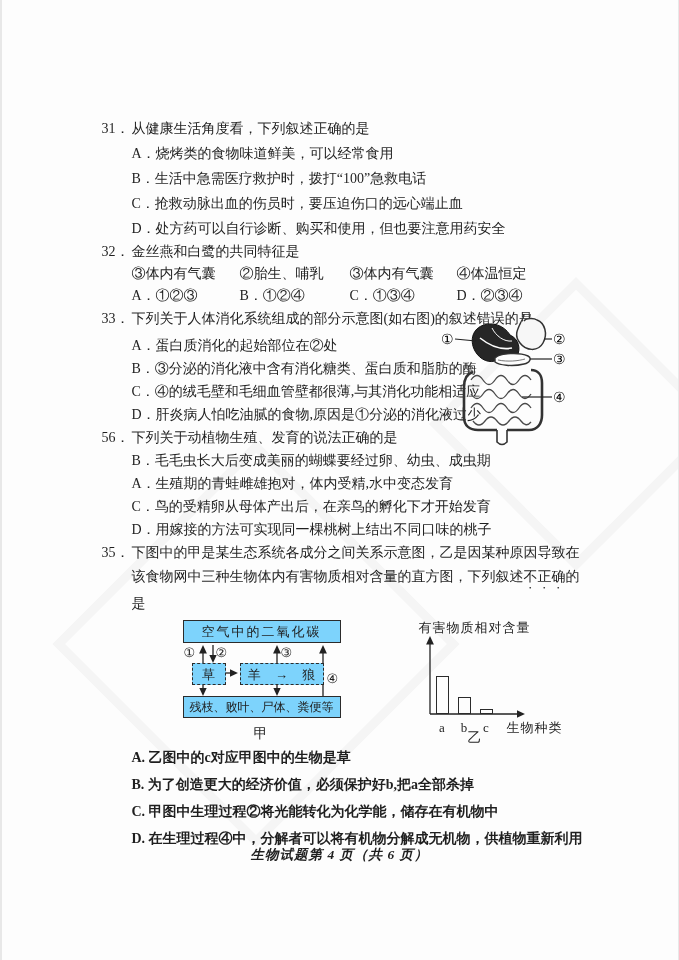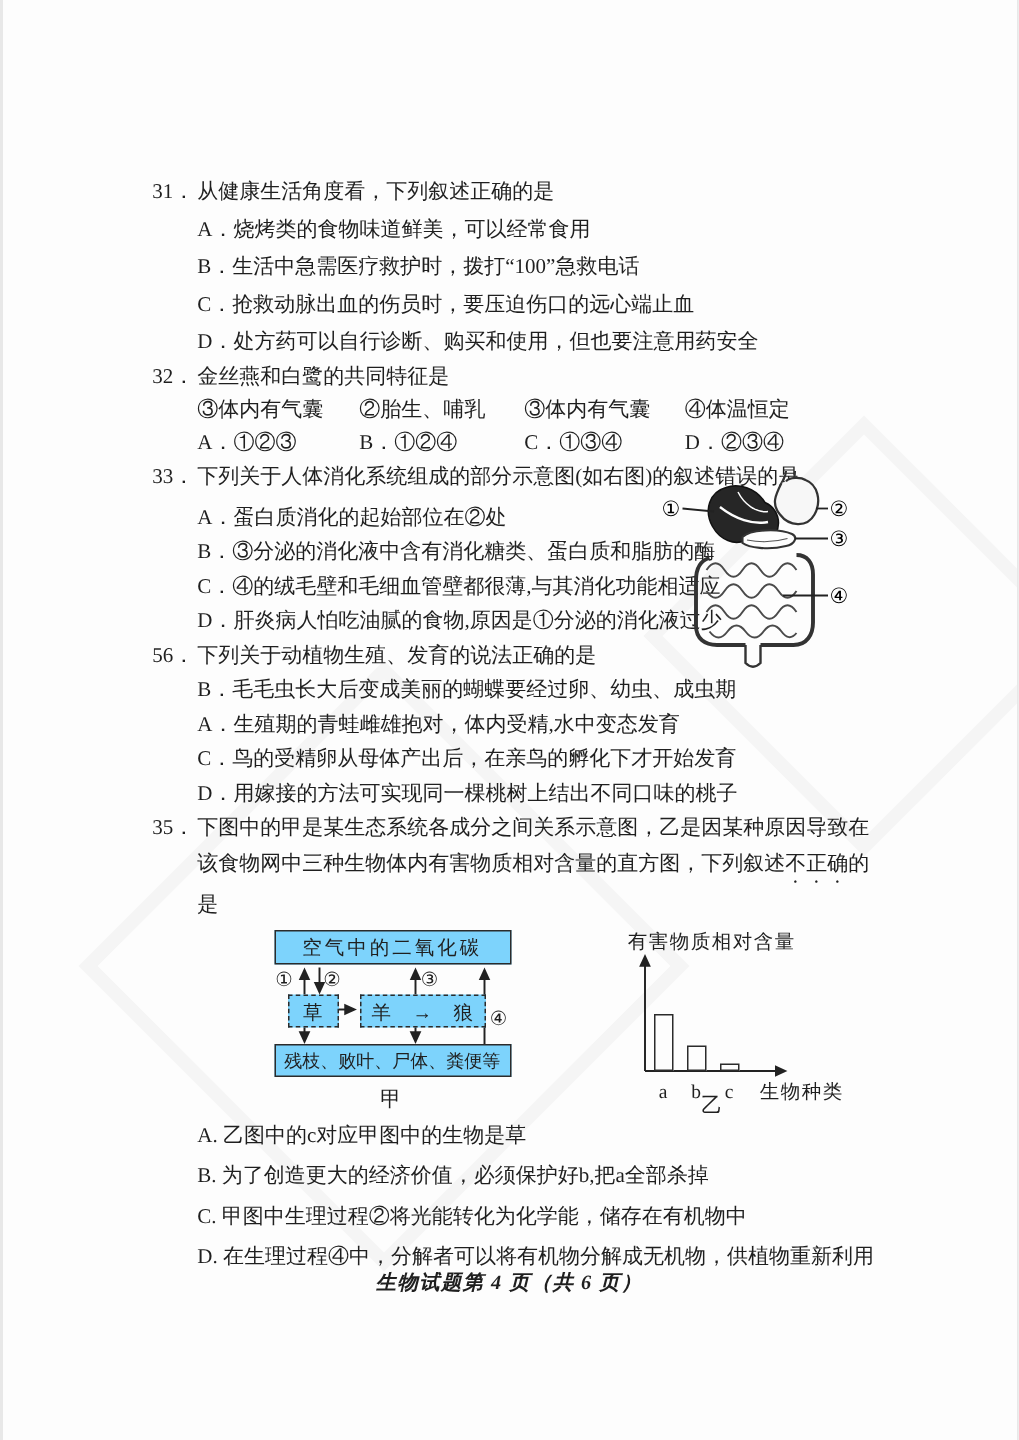--- a/index.html
+++ b/index.html
@@ -16,21 +16,21 @@
 
   .content { position:absolute; left:100px; top:116px; width:482px; font-size:14px; }
   .q { position:relative; padding-left:30px; }
   .qnum { position:absolute; left:0; top:0; }
   .q31 { line-height:25px; }
   .q32 { line-height:22px; }
   .q33 { line-height:23px; }
   .q34 { line-height:23px; }
   .q35 { line-height:24px; }
   .opt { white-space:nowrap; }
-  .q35 .opts { line-height:27px; margin-top:2px; }
+  .q35 .opts { line-height:27px; margin-top:2px;font-weight:bold; }
   .row4 { display:grid; grid-template-columns:108px 110px 107px auto; }
   .emph {
     -webkit-text-emphasis:filled dot; text-emphasis:filled dot;
     -webkit-text-emphasis-position:under right; text-emphasis-position:under right;
   }
 
   
   .fig-digestive { position:absolute; left:438px; top:310px; width:132px; height:148px; }
 
   

